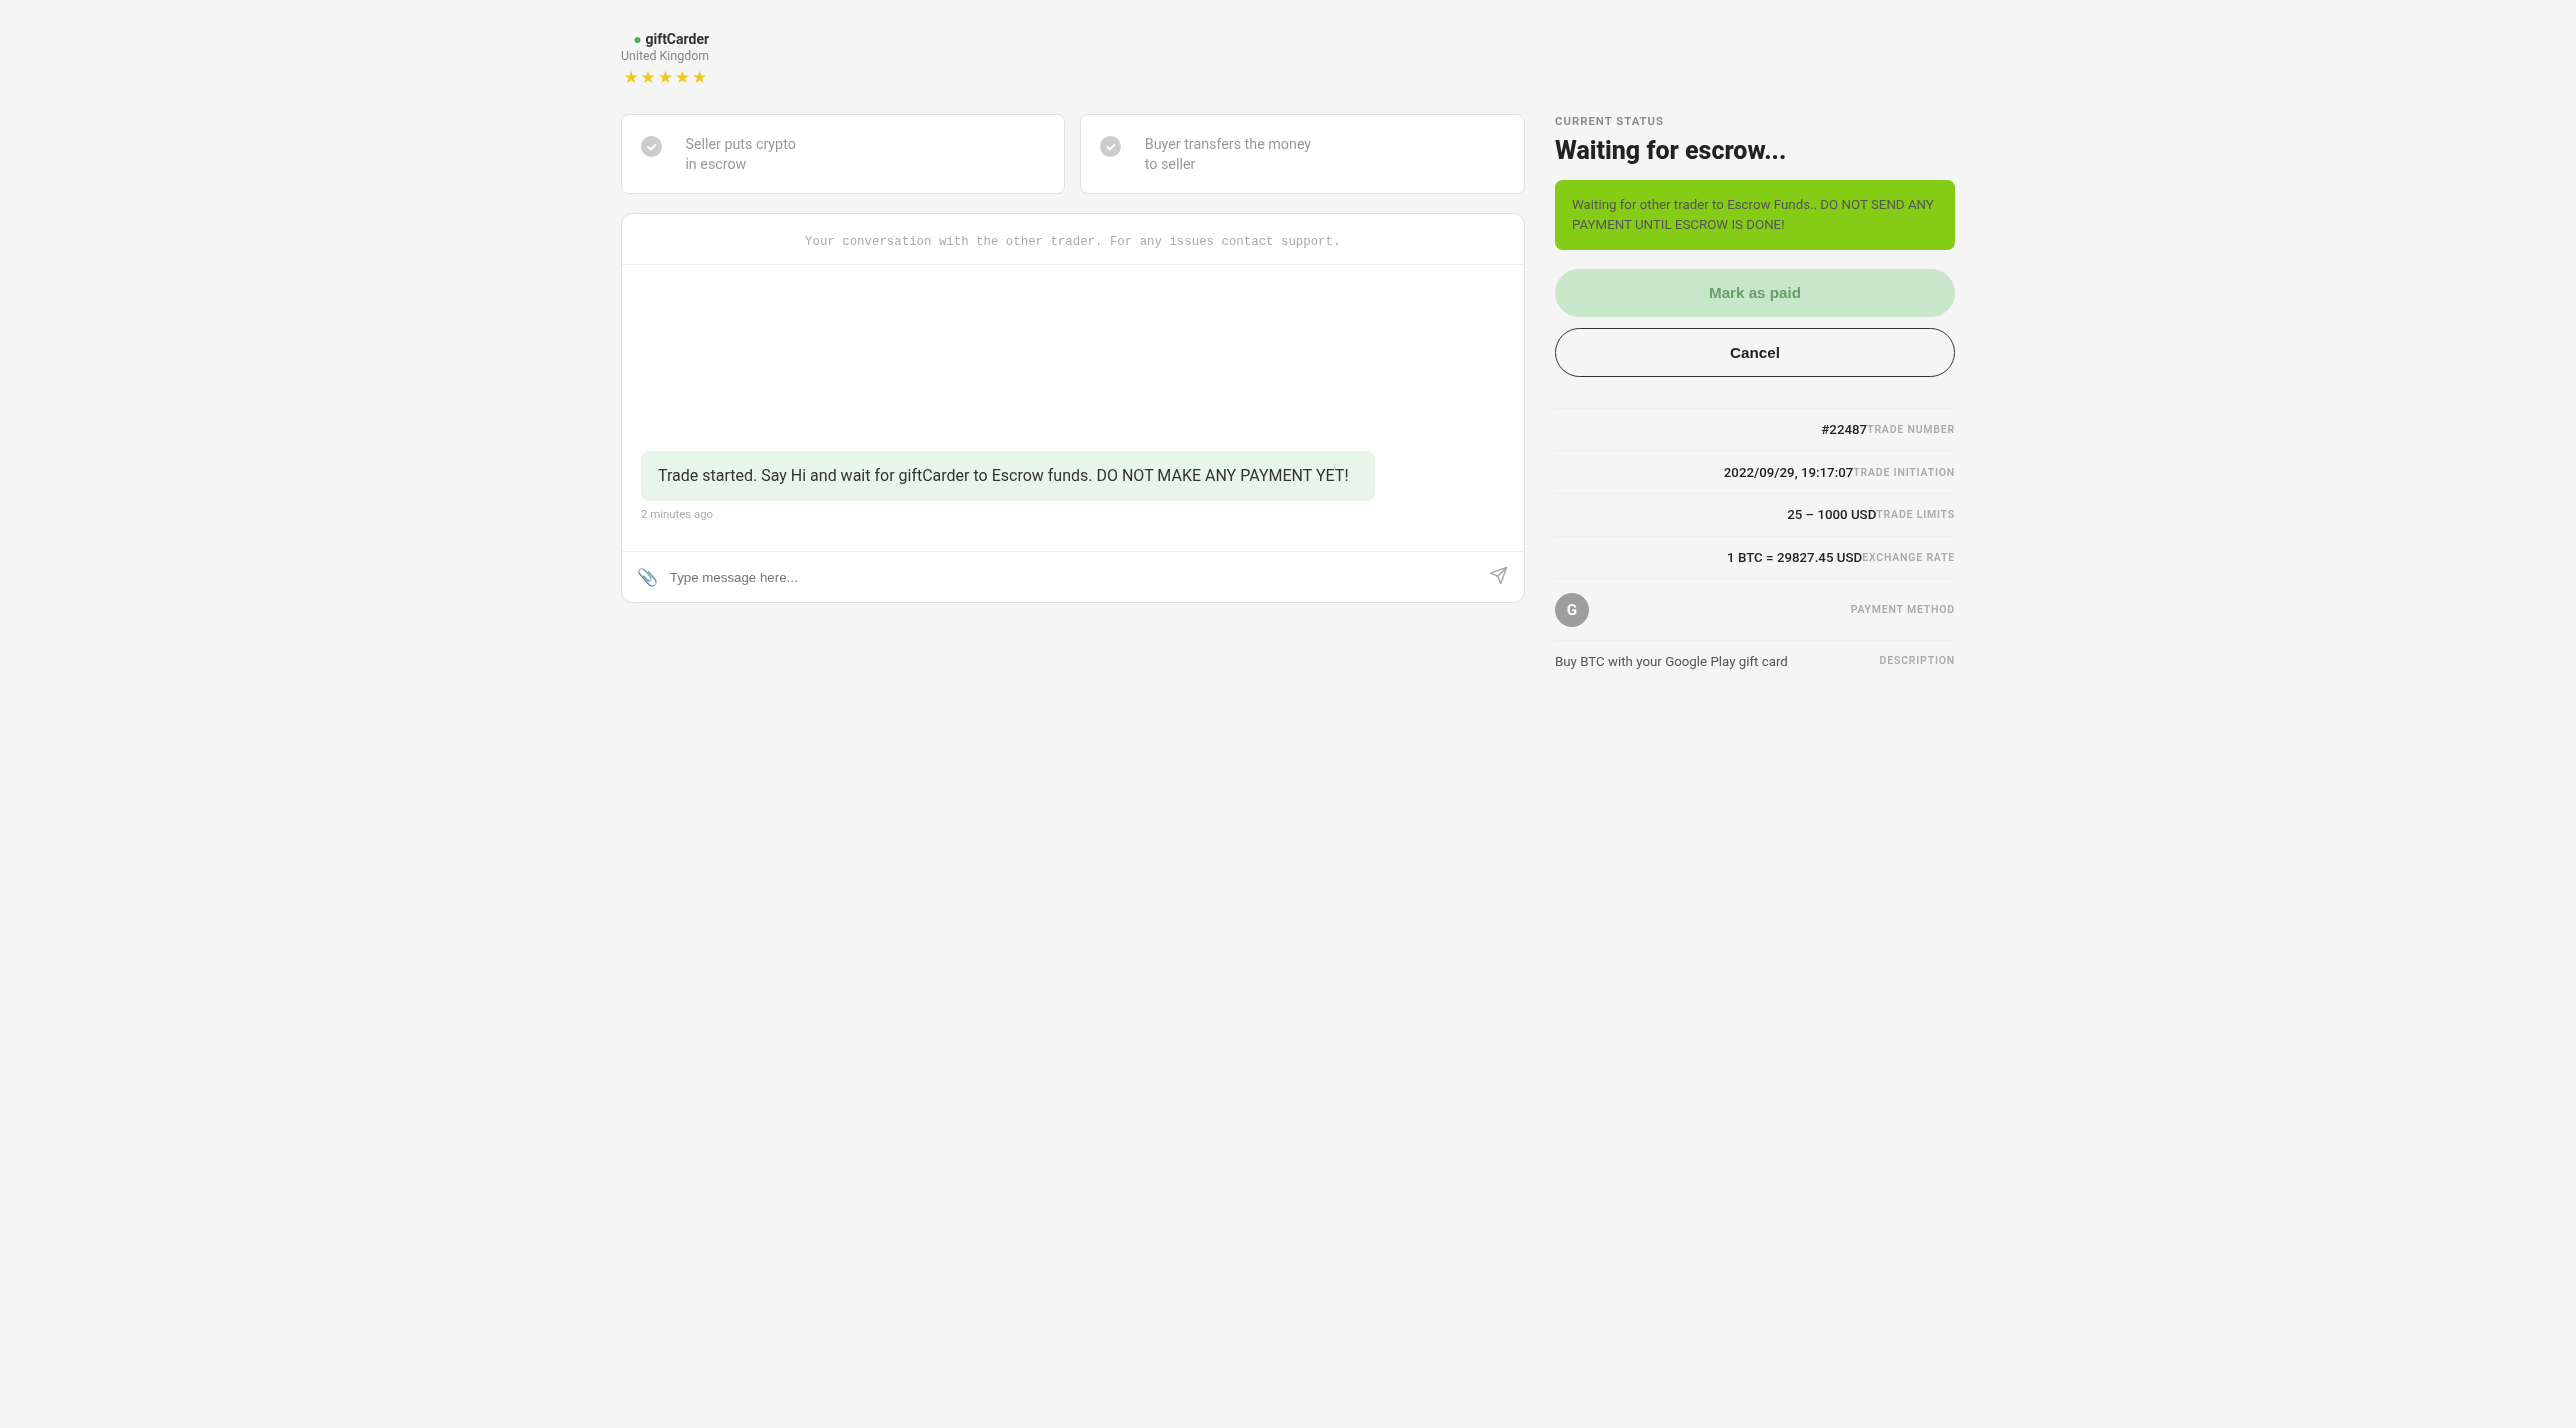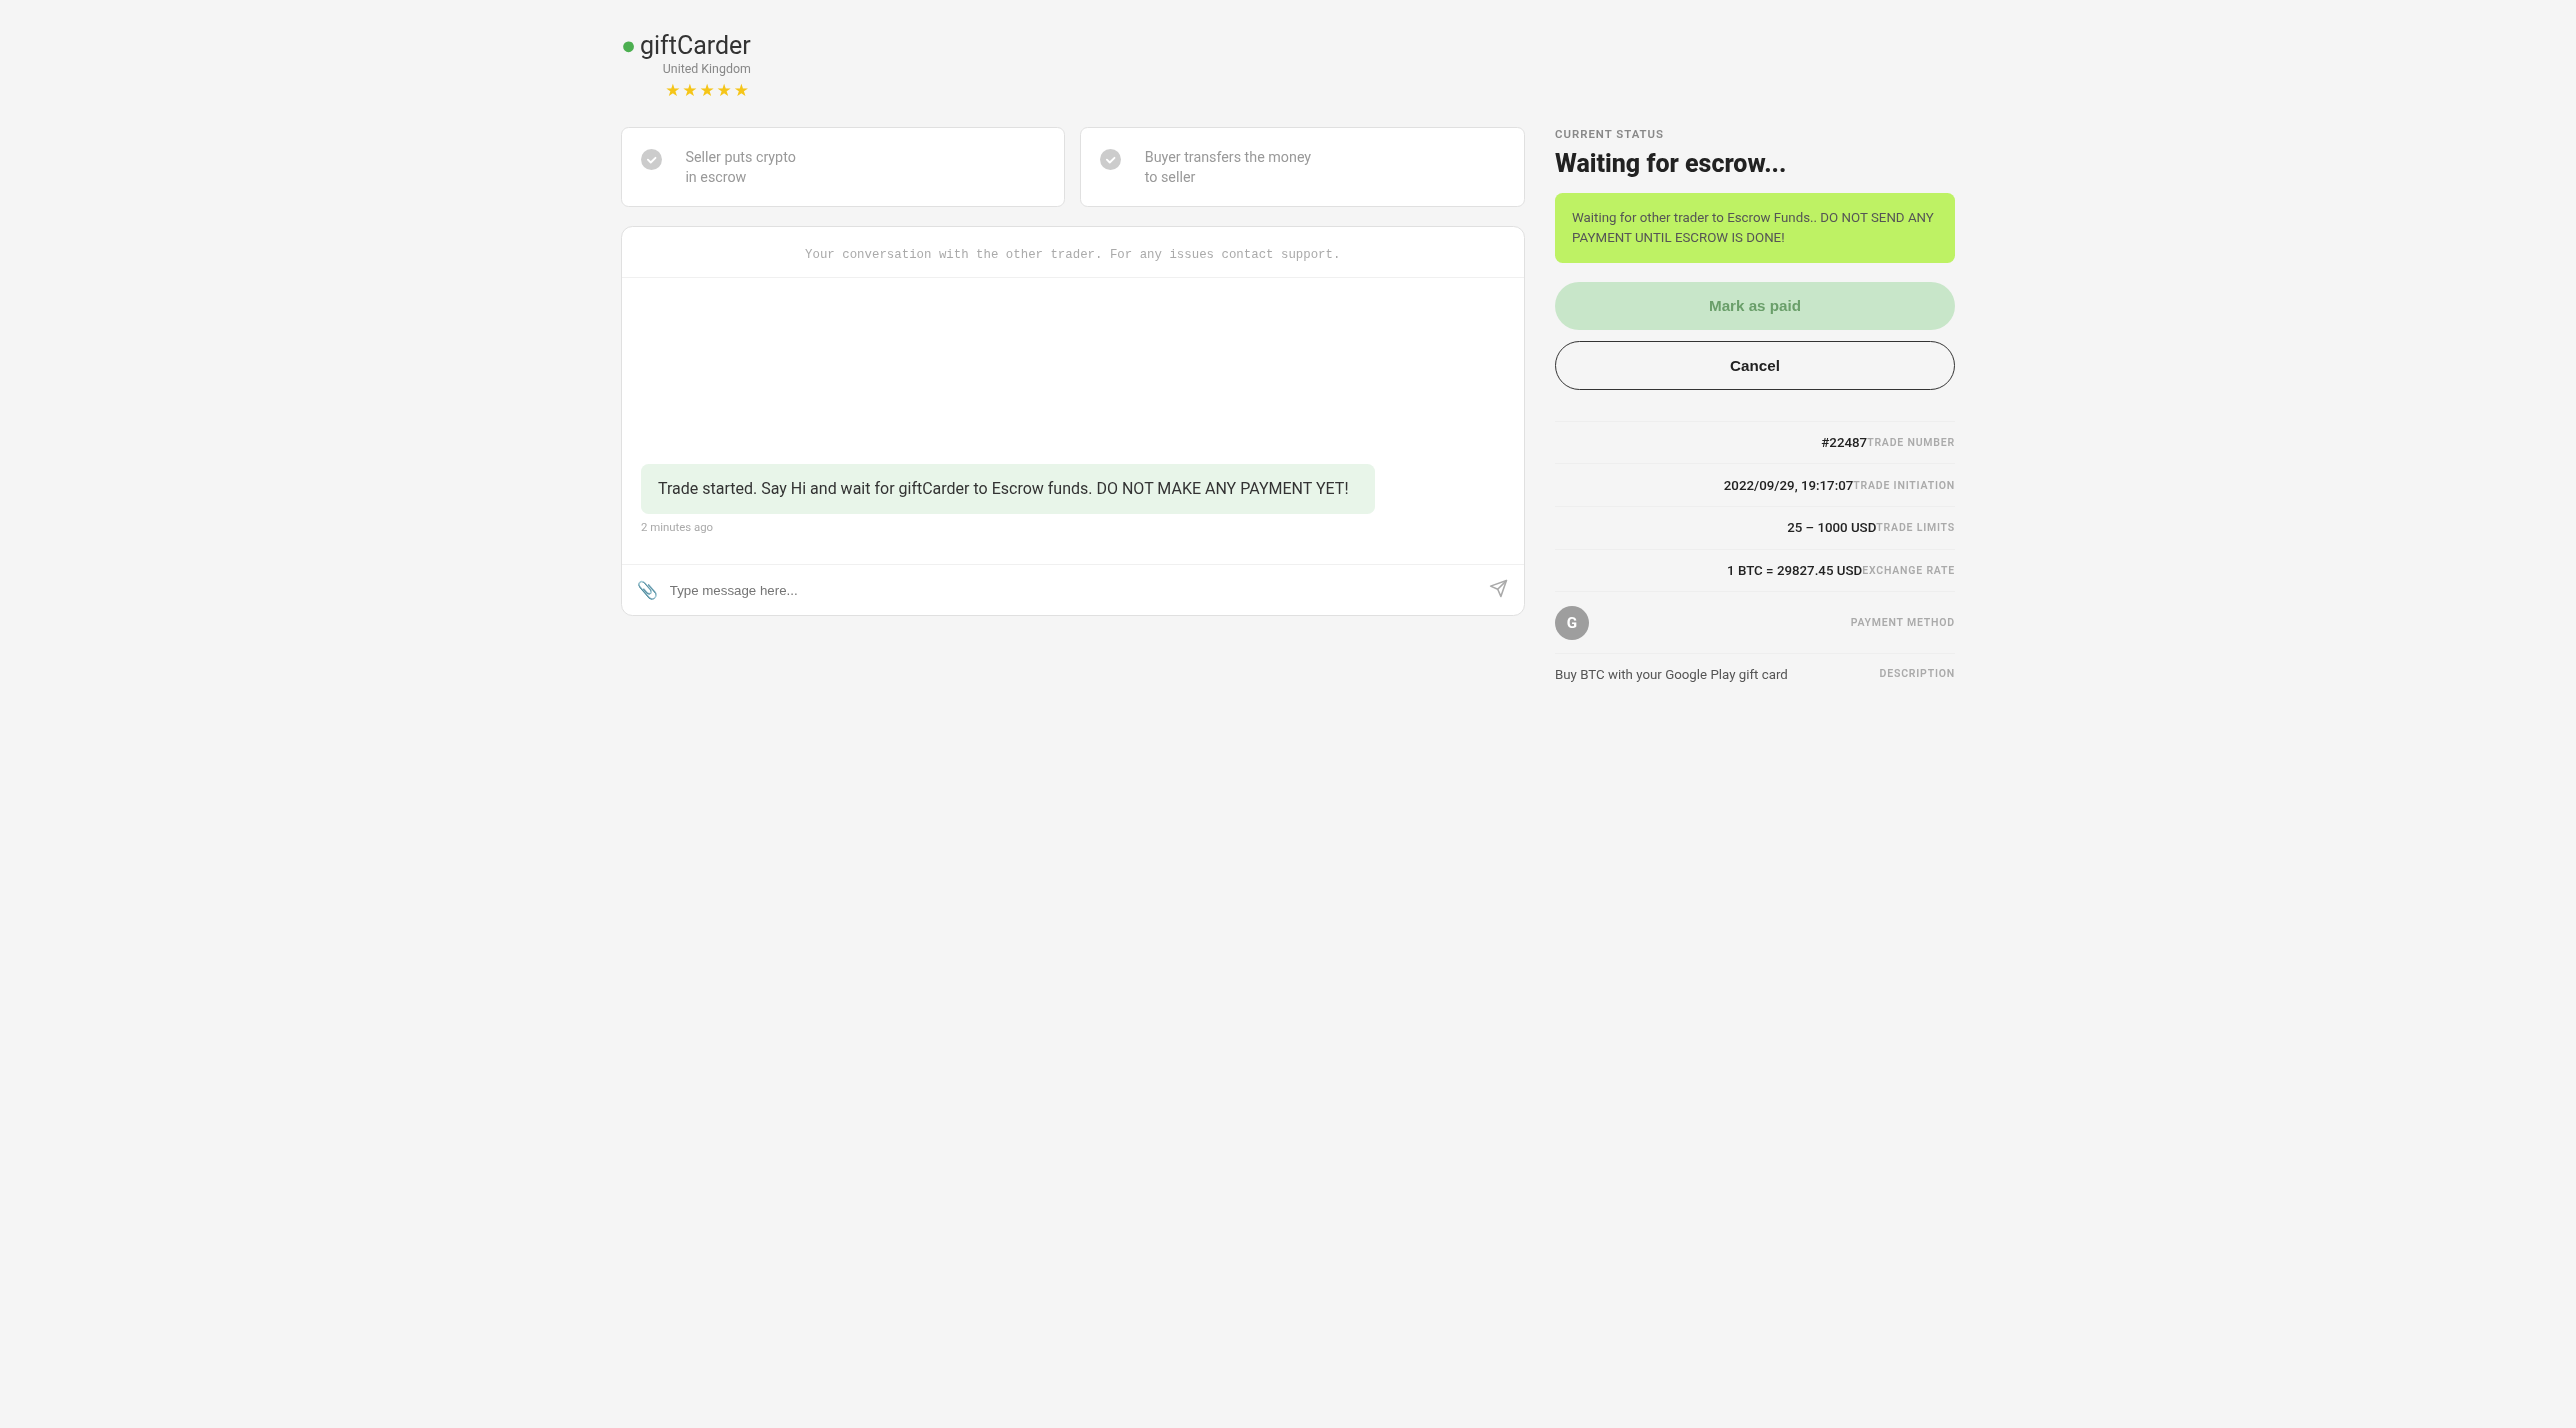--- a/index.html
+++ b/index.html
@@ -43,22 +43,22 @@
     }
     .usd-amount {
       font-size: 34px;
       font-weight: 700;
       color: #333;
     }
     .seller-info {
       text-align: right;
     }
     .seller-name {
-      font-size: 25px;
-      font-weight: 400;
+      font-size: 14px;
+      font-weight: 700;
       color: #333;
     }
     .seller-name .dot {
       color: #4caf50;
       margin-right: 3.8px;
     }
     .seller-country {
       font-size: 12.4px;
       color: #888;
       margin-top: 1.9px;
@@ -187,21 +187,21 @@
       margin-bottom: 7.6px;
       text-transform: uppercase;
     }
     .status-heading {
       font-size: 25px;
       font-weight: 800;
       color: #222;
       margin-bottom: 15.2px;
     }
     .escrow-notice {
-      background: #bef264;
+      background: #84cc16;
       border-radius: 7.6px;
       padding: 15.2px 17px;
       font-size: 13.3px;
       color: #555;
       line-height: 1.5;
       margin-bottom: 19px;
     }
     .btn-mark-paid {
       width: 100%;
       padding: 15.2px;

